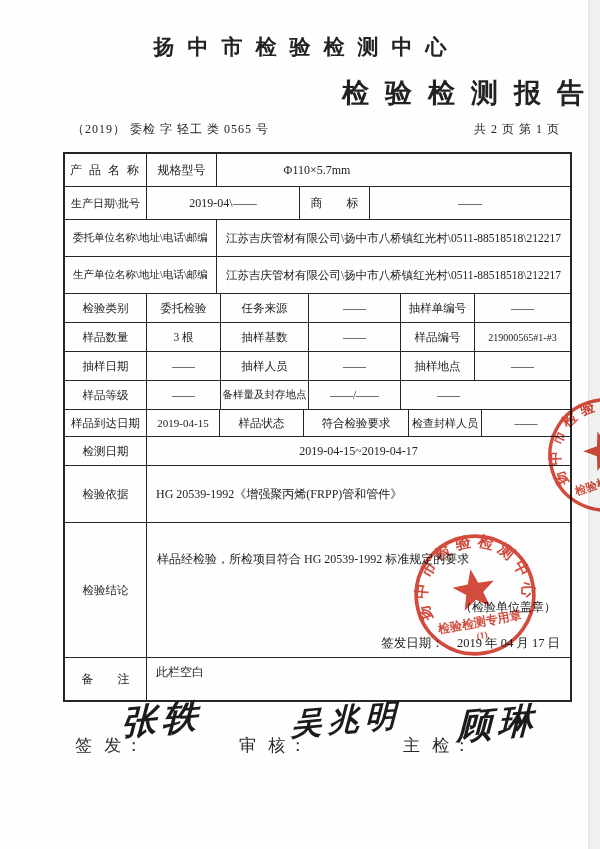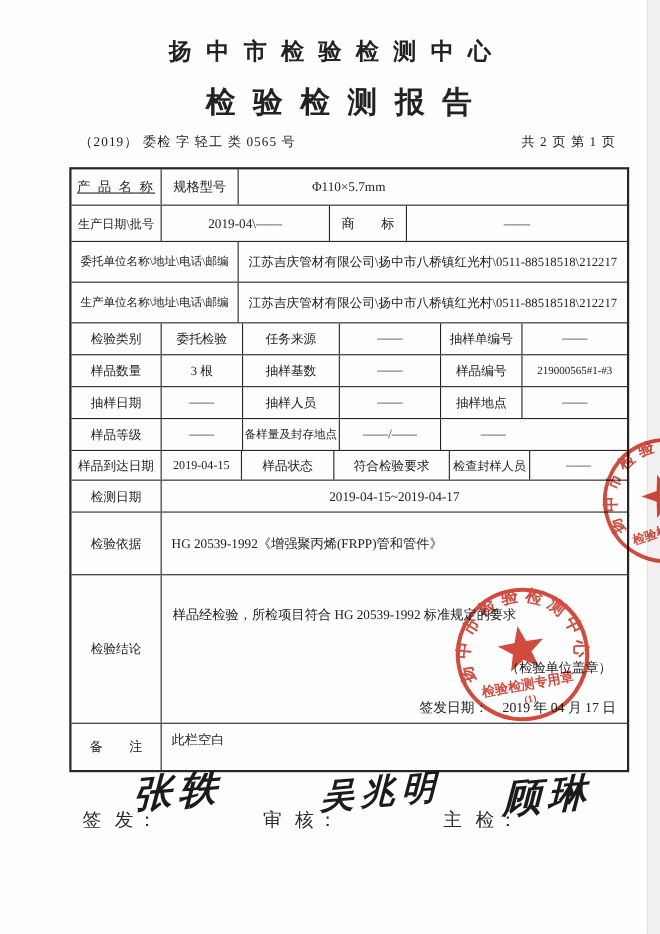--- a/index.html
+++ b/index.html
@@ -4,39 +4,39 @@
 <style>
   html,body{margin:0;padding:0;background:#ffffff;}
   .page{
     position:relative;width:600px;height:849px;overflow:hidden;
     background:#fefefe;color:#222;
     font-family:"Liberation Serif","DejaVu Serif",serif;
   }
   
   .org-title{margin:36px 0 0 0;text-align:center;font-size:21px;font-weight:bold;
     letter-spacing:13px;text-indent:13px;line-height:1.1;}
-  .report-title{margin:20px 0 0 16px;text-align:center;font-size:27px;font-weight:bold;
+  .report-title{margin:20px 0 0 16px;text-align:right;font-size:27px;font-weight:bold;
     letter-spacing:16px;text-indent:16px;line-height:1.1;}
   .meta-row{margin-top:12px;display:flex;justify-content:space-between;
     padding:0 40px 0 72px;font-size:12px;letter-spacing:1px;}
   
   .tbl{position:absolute;left:63px;top:152px;width:505px;border:2px solid #262626;background:transparent;}
   .tr{display:flex;border-bottom:1px solid #262626;align-items:stretch;}
   .tr:last-child{border-bottom:none;}
   .td{flex:0 0 auto;box-sizing:border-box;border-right:1px solid #262626;
     display:flex;align-items:center;justify-content:center;
     font-size:12px;padding:2px 4px;text-align:center;white-space:nowrap;overflow:hidden;}
   .td:last-child{border-right:none;}
   .td.left{justify-content:flex-start;text-align:right;padding-left:9px;font-family:Liberation Serif, serif;}
   .td.top{align-items:flex-start;padding-top:6px;}
   .f11{font-size:11px;}
   .f105{font-size:10.5px;}
   .f115{font-size:11.5px;}
   .f10{font-size:10px;}
-  .lsp{letter-spacing:2px;text-decoration:underline;}
+  .lsp{letter-spacing:2px;}
   
   .conc{position:relative;display:block;padding:0;}
   .conc .ctext{position:absolute;left:10px;top:28px;font-size:12px;}
   .conc .sealnote{position:absolute;right:14px;top:76px;font-size:12px;}
   .conc .issline{position:absolute;right:10px;top:112px;font-size:12.5px;}
   .conc .issline span{margin-left:10px;}
   .conc .issline span:first-child{margin-left:0;}
   
   .sig-row{position:absolute;left:63px;top:688px;width:510px;height:95px;}
   .sig-label{position:absolute;font-size:17px;letter-spacing:4px;color:#2a2a2a;text-align:center;}

